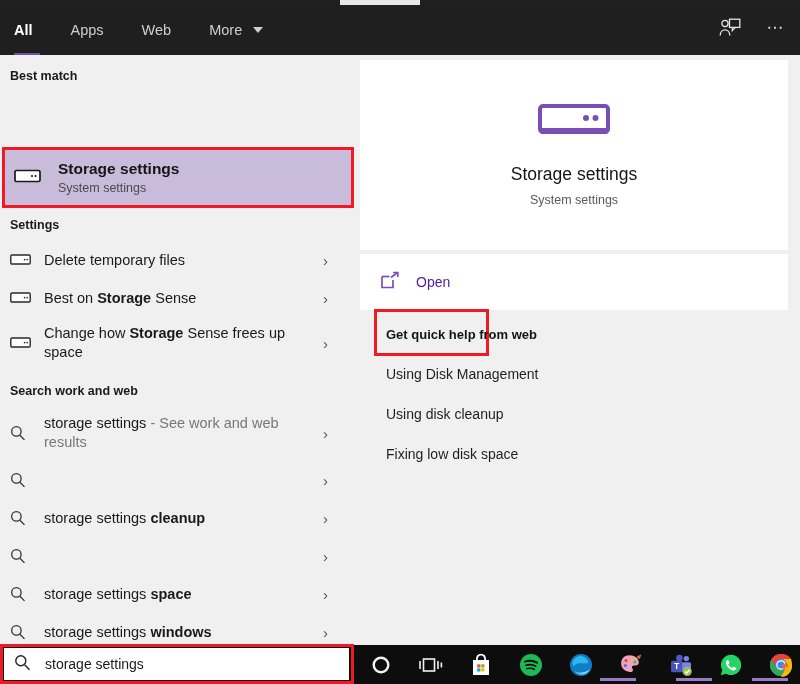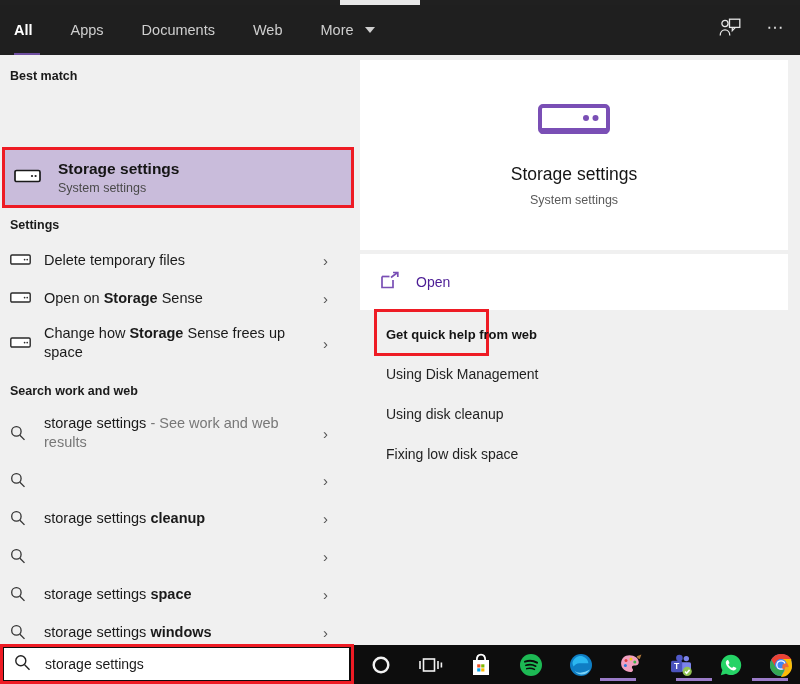--- a/index.html
+++ b/index.html
@@ -167,23 +167,20 @@
   <div class="header">
     <div class="tabs">
       <div class="tab active">
         <span>All</span>
         <span class="tab-underline"></span>
       </div>
       <div class="tab">
         <span>Apps</span>
       </div>
       <div class="tab">
-        <span>Documents</span>
-      </div>
-      <div class="tab">
         <span>Web</span>
       </div>
       <div class="tab">
         <span>More</span>
         <span class="caret"></span>
       </div>
     </div>
 
     <div class="header-actions">
       <div class="hicon">
@@ -238,21 +235,21 @@
 
       <div class="row" style="position:absolute; top:224px; width:358px;">
         <div class="ico">
           <svg width="21" height="12" viewBox="0 0 21 12">
             <rect x="0.8" y="1" width="19.4" height="9" rx="1.2" fill="#fff" stroke="#2a2a2a" stroke-width="1.4"></rect>
             <circle cx="14.6" cy="5.6" r="0.85" fill="#2a2a2a"></circle>
             <circle cx="17.2" cy="5.6" r="0.85" fill="#2a2a2a"></circle>
           </svg>
         </div>
         <div class="txt">
-          <span>Open on </span><b>Storage</b><span> Sense</span>
+          <span>Best on </span><b>Storage</b><span> Sense</span>
         </div>
         <span class="chev">›</span>
       </div>
 
       <div class="row two-line" style="position:absolute; top:262px; width:358px;">
         <div class="ico">
           <svg width="21" height="12" viewBox="0 0 21 12">
             <rect x="0.8" y="1" width="19.4" height="9" rx="1.2" fill="#fff" stroke="#2a2a2a" stroke-width="1.4"></rect>
             <circle cx="14.6" cy="5.6" r="0.85" fill="#2a2a2a"></circle>
             <circle cx="17.2" cy="5.6" r="0.85" fill="#2a2a2a"></circle>

